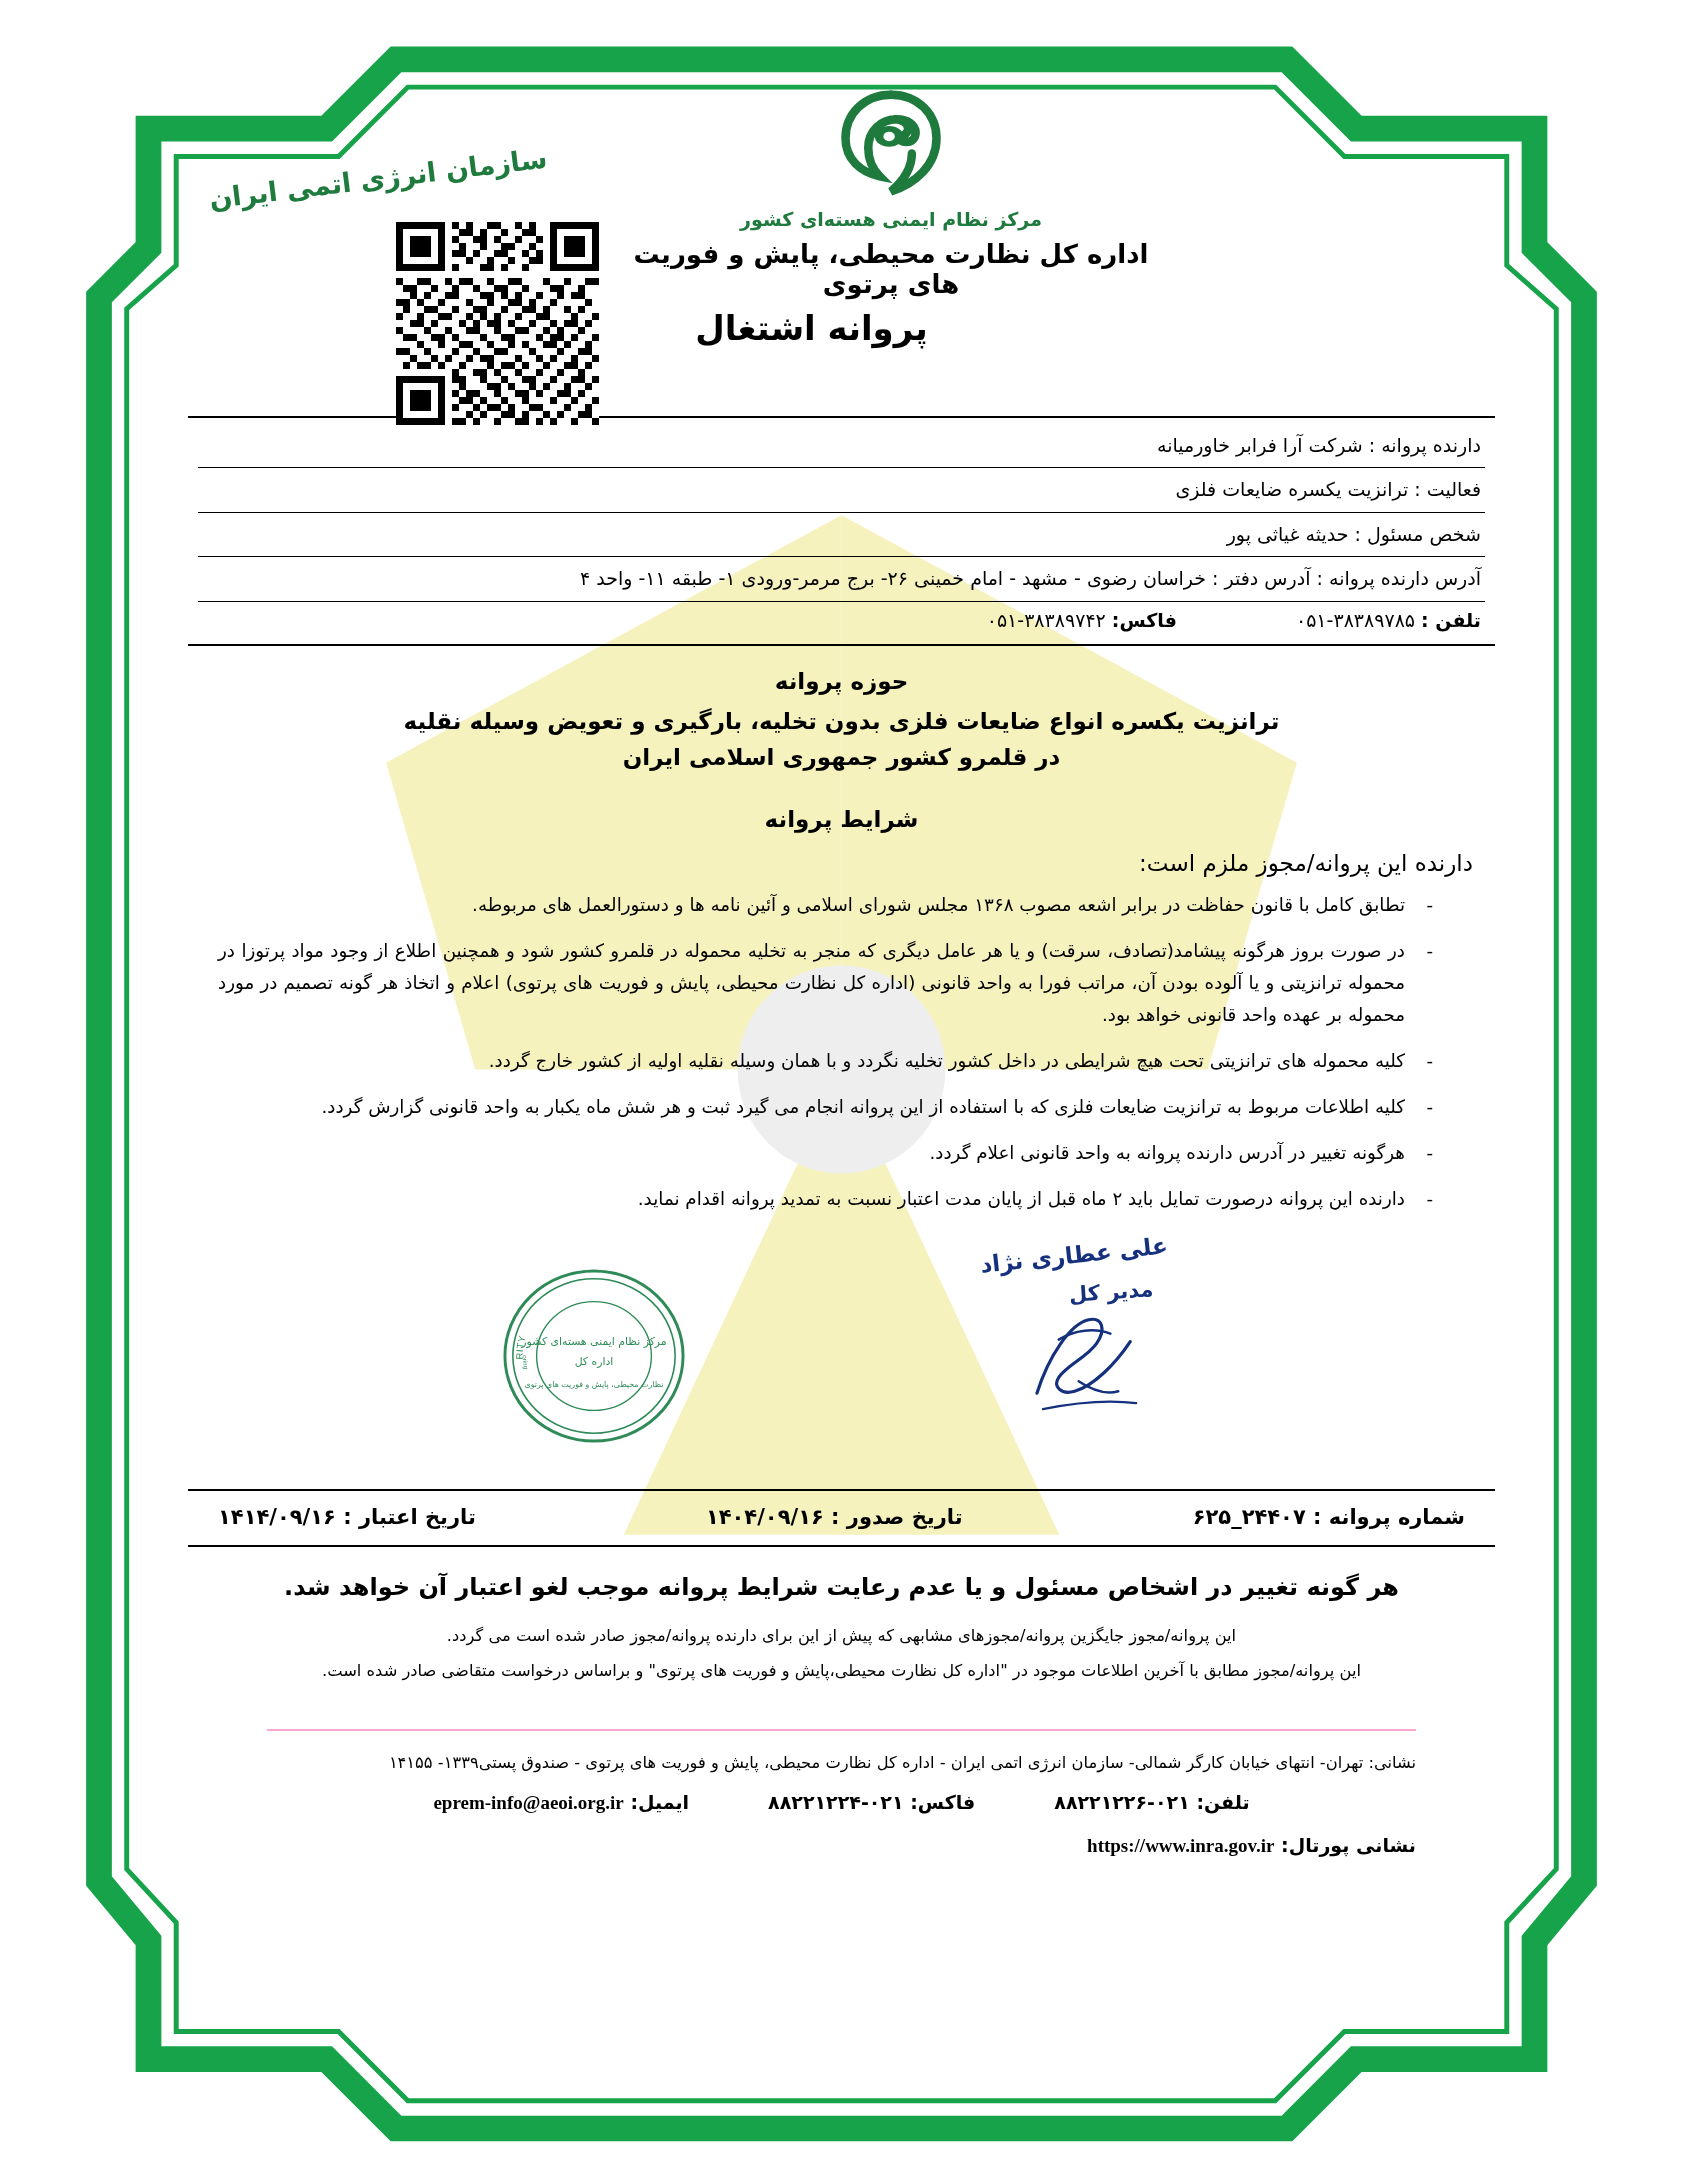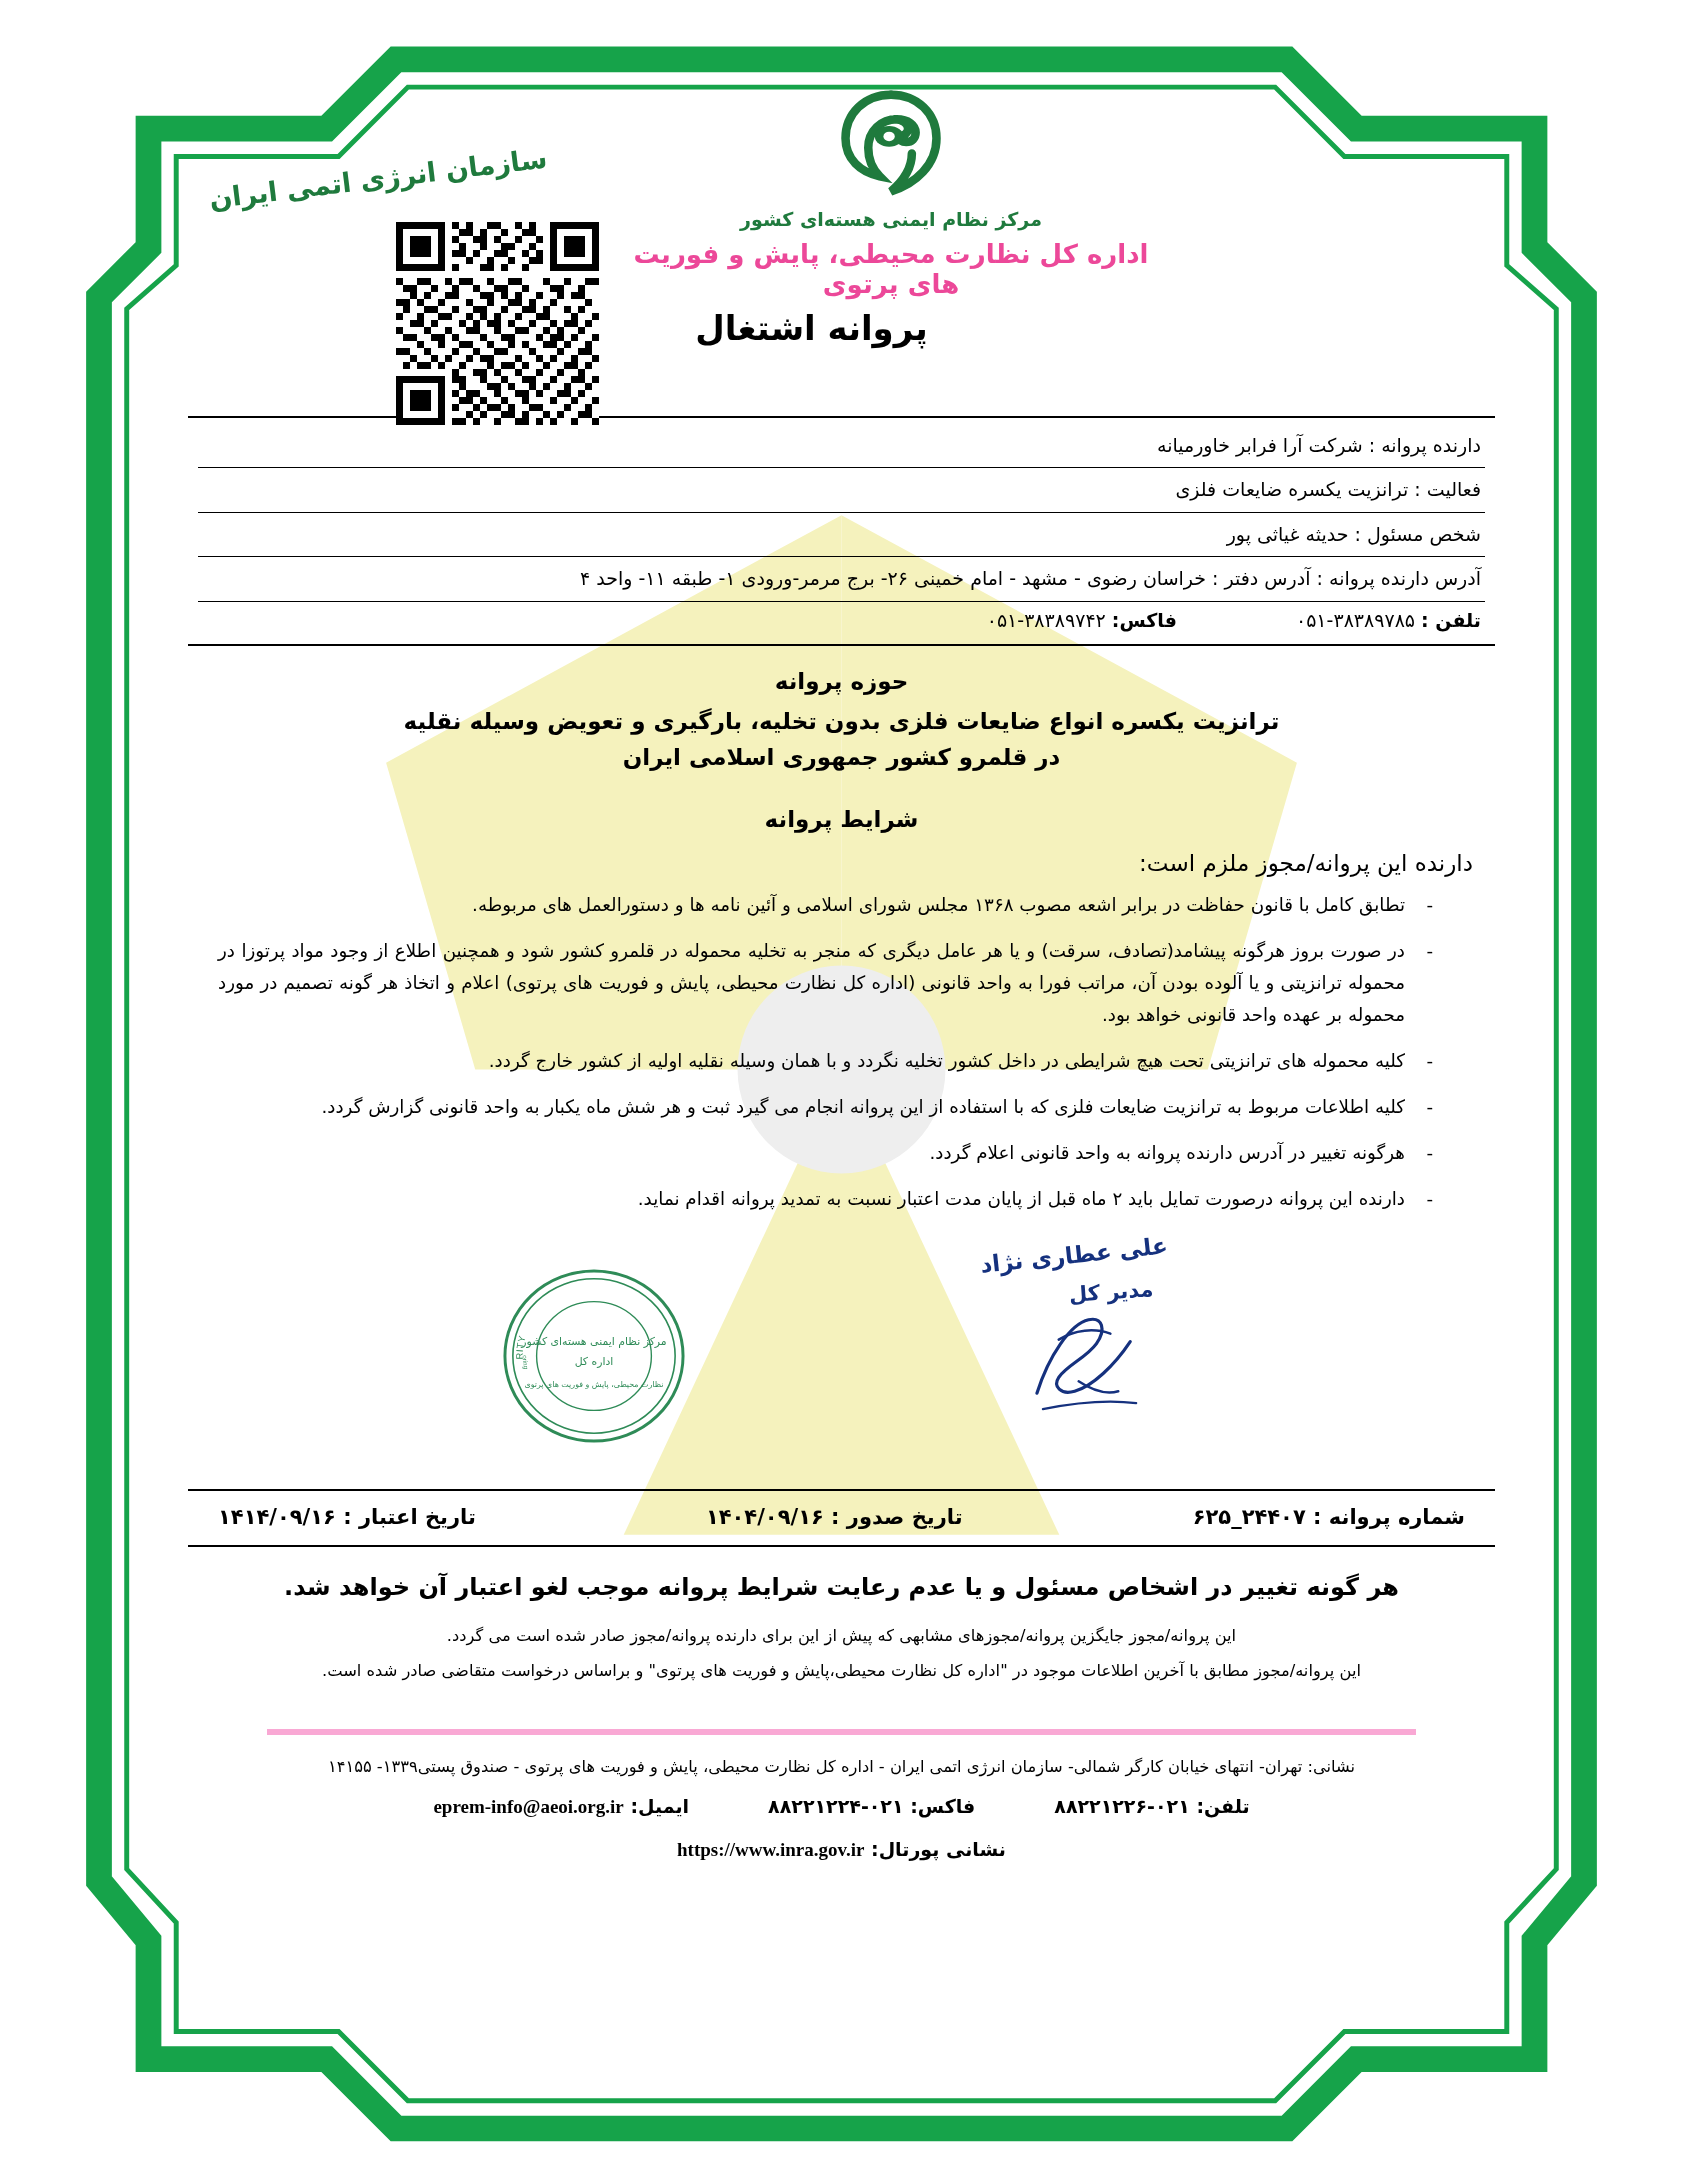--- a/index.html
+++ b/index.html
@@ -73,21 +73,21 @@
     margin: 0 auto 6px auto;
   }
   .org-line1 {
     font-size: 19px;
     color: #1f7a3d;
     font-weight: bold;
     letter-spacing: 0.5px;
   }
   .org-line2 {
     font-size: 26px;
-    color: #ec4899;
+    color: #000000;
     font-weight: bold;
     margin-top: 9px;
   }
   .aeoi-name {
     position: absolute;
     top: 94px;
     left: 20px;
     font-size: 27px;
     color: #1f7a3d;
     font-weight: bold;
@@ -256,22 +256,22 @@
     text-align: center;
     font-size: 16.3px;
     line-height: 1.9;
     padding: 2px 40px;
   }
 
   
   .addr {
     margin: 40px 79px 0 79px;
     padding-top: 16px;
-    border-top: 6px solid #f9a8d4;
-    text-align: center;
+    border-top: 2px solid #f9a8d4;
+    text-align: right;
     font-size: 16.3px;
     line-height: 2.0;
   }
   .addr .contact {
     display: flex;
     justify-content: center;
     gap: 79px;
     font-size: 19px;
     font-weight: bold;
     margin-top: 4px;

